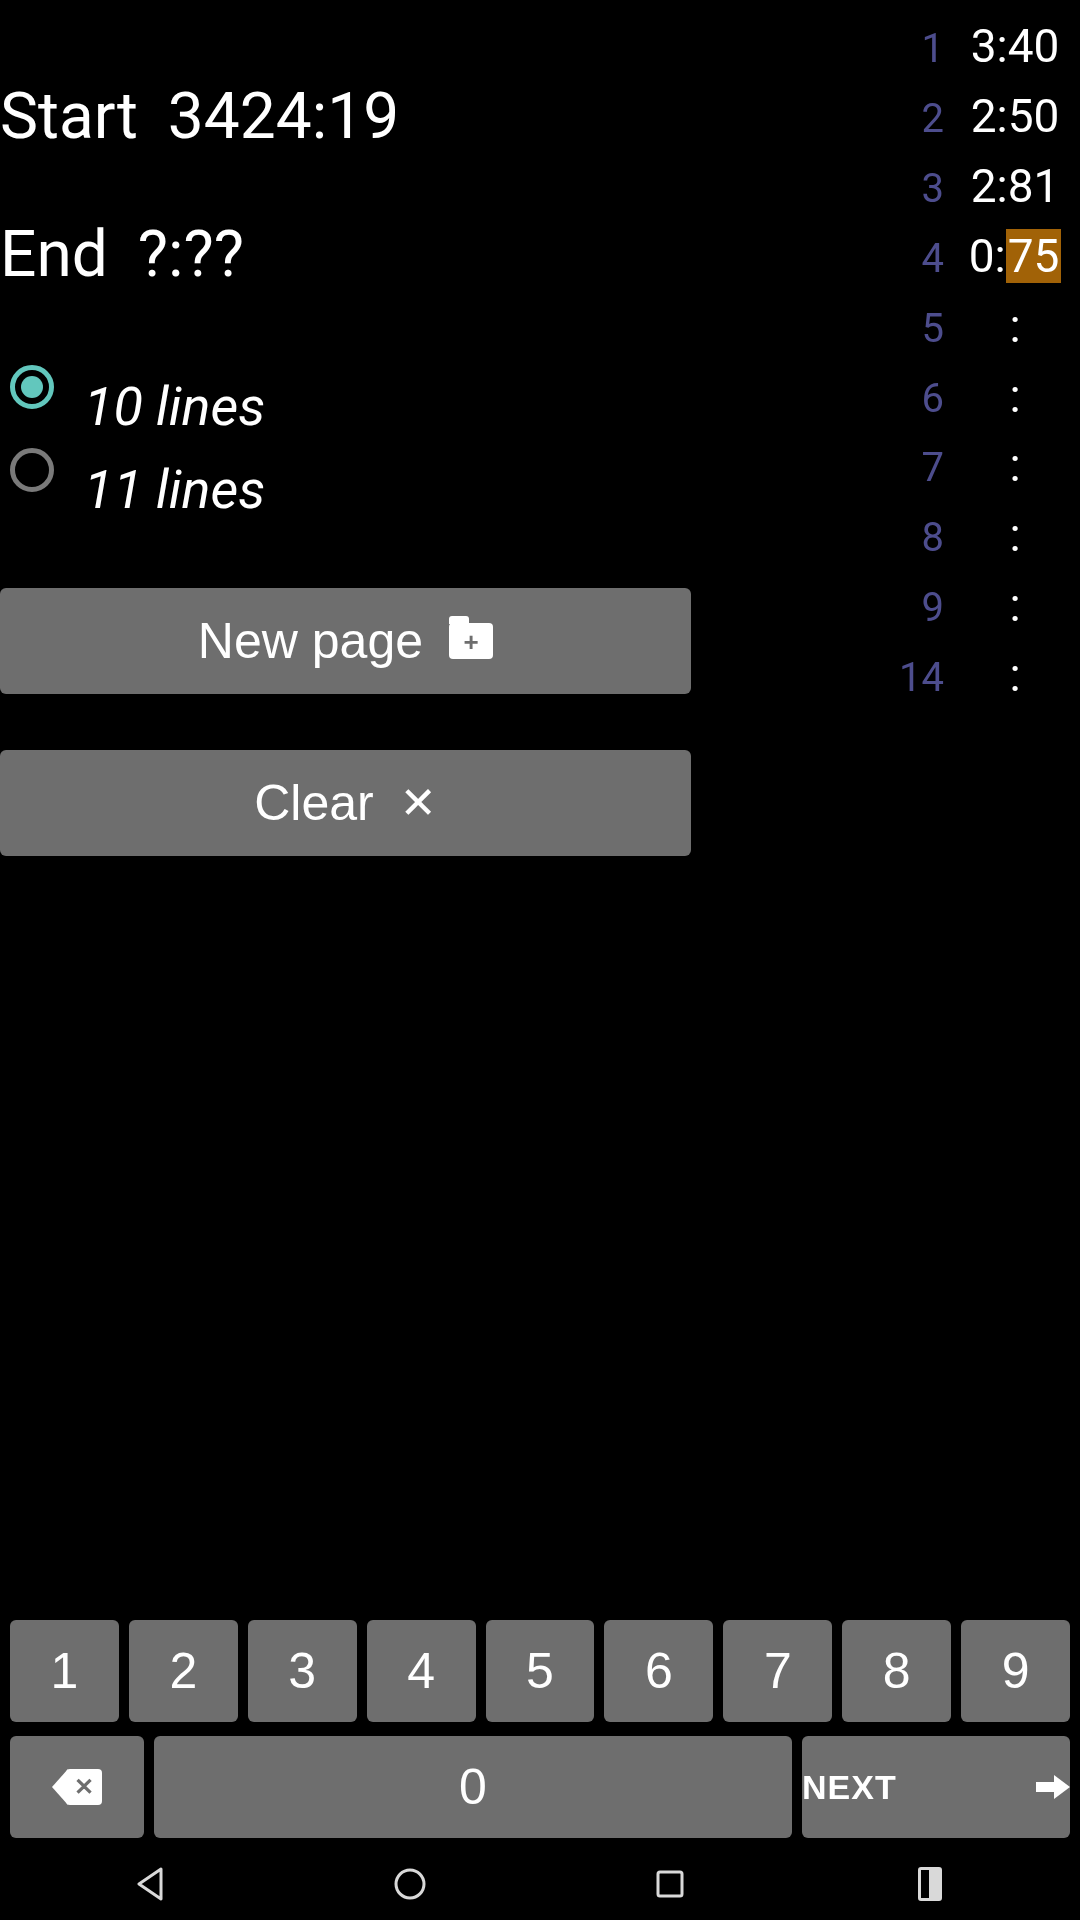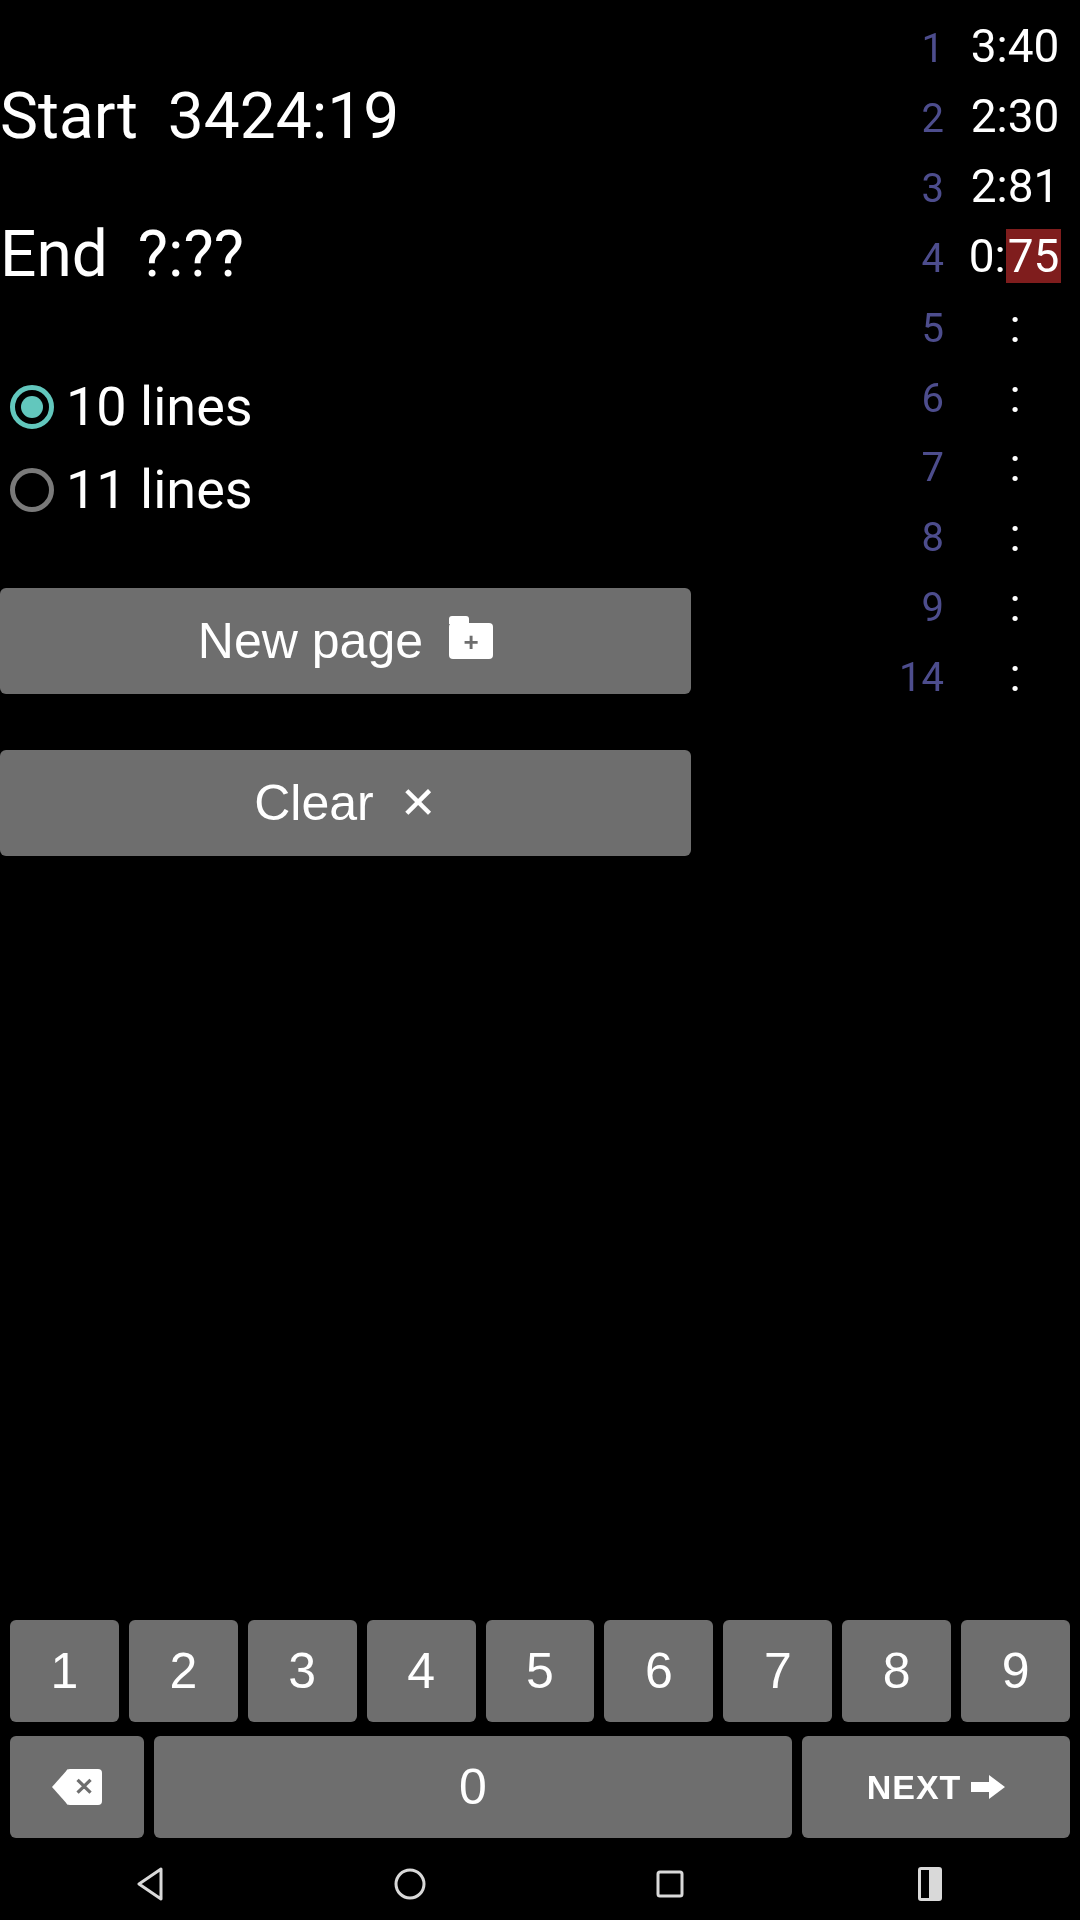--- a/index.html
+++ b/index.html
@@ -43,26 +43,26 @@
     margin-bottom: 52px;
     white-space: nowrap;
   }
   .se-label { }
   .se-value { margin-left: 14px; }
   .radios {
     margin-top: 14px;
   }
   .radio-row {
     display: flex;
-    align-items: center;
     font-size: 54px;
     line-height: 1.55;
-    gap: 12px;
+    gap: 30px;
     margin-left: 10px;
     cursor: pointer;
+    font-style: italic;
   }
   .radio-circle {
     width: 44px; height: 44px;
     border-radius: 50%;
     border: 5px solid #7a7a7a;
     display: flex; align-items: center; justify-content: center;
     flex-shrink: 0;
   }
   .radio-circle.sel { border-color: #62c7bd; }
   .radio-dot {
@@ -119,21 +119,21 @@
     text-align: right;
     min-width: 44px;
     font-size: 40px;
   }
   .time-val {
     color: #fff;
     min-width: 106px;
     text-align: center;
   }
   .time-part-hl {
-    background: #7f1d1d;
+    background: #a16207;
     padding: 0 2px;
   }
   .keypad {
     padding: 10px;
   }
   .key-row {
     display: flex;
     gap: 10px;
     margin-bottom: 14px;
   }
@@ -145,21 +145,21 @@
     border: none;
     border-radius: 6px;
     padding: 22px 0;
     display: flex;
     align-items: center;
     justify-content: center;
     cursor: pointer;
   }
   .key.backspace { flex: 1.05; }
   .key.zero { flex: 5; }
-  .key.next { flex: 2.1; font-size: 34px; font-weight: 700; letter-spacing: 1px; gap: 10px; }
+  .key.next { flex: 2.1; font-size: 34px; font-weight: 700; letter-spacing: 1px; gap: 10px; justify-content: space-between; }
   .icon-backspace {
     width: 50px; height: 36px;
     position: relative;
   }
   .icon-backspace .body{
     position:absolute; right:0; top:0;
     width:36px; height:36px; background:#fff;
     border-radius:4px;
     display:flex; align-items:center; justify-content:center;
   }
@@ -240,21 +240,21 @@
     </div>
 
     <div class="right-col">
       <div class="time-list" id="time-list">
           <div class="time-row">
             <span class="time-idx">1</span>
             <span class="time-val"><span>3</span><span>:</span><span>40</span></span>
           </div>
           <div class="time-row">
             <span class="time-idx">2</span>
-            <span class="time-val"><span>2</span><span>:</span><span>30</span></span>
+            <span class="time-val"><span>2</span><span>:</span><span>50</span></span>
           </div>
           <div class="time-row">
             <span class="time-idx">3</span>
             <span class="time-val"><span>2</span><span>:</span><span>81</span></span>
           </div>
           <div class="time-row">
             <span class="time-idx">4</span>
             <span class="time-val"><span>0</span><span>:</span><span class="time-part-hl">75</span></span>
           </div>
           <div class="time-row">

